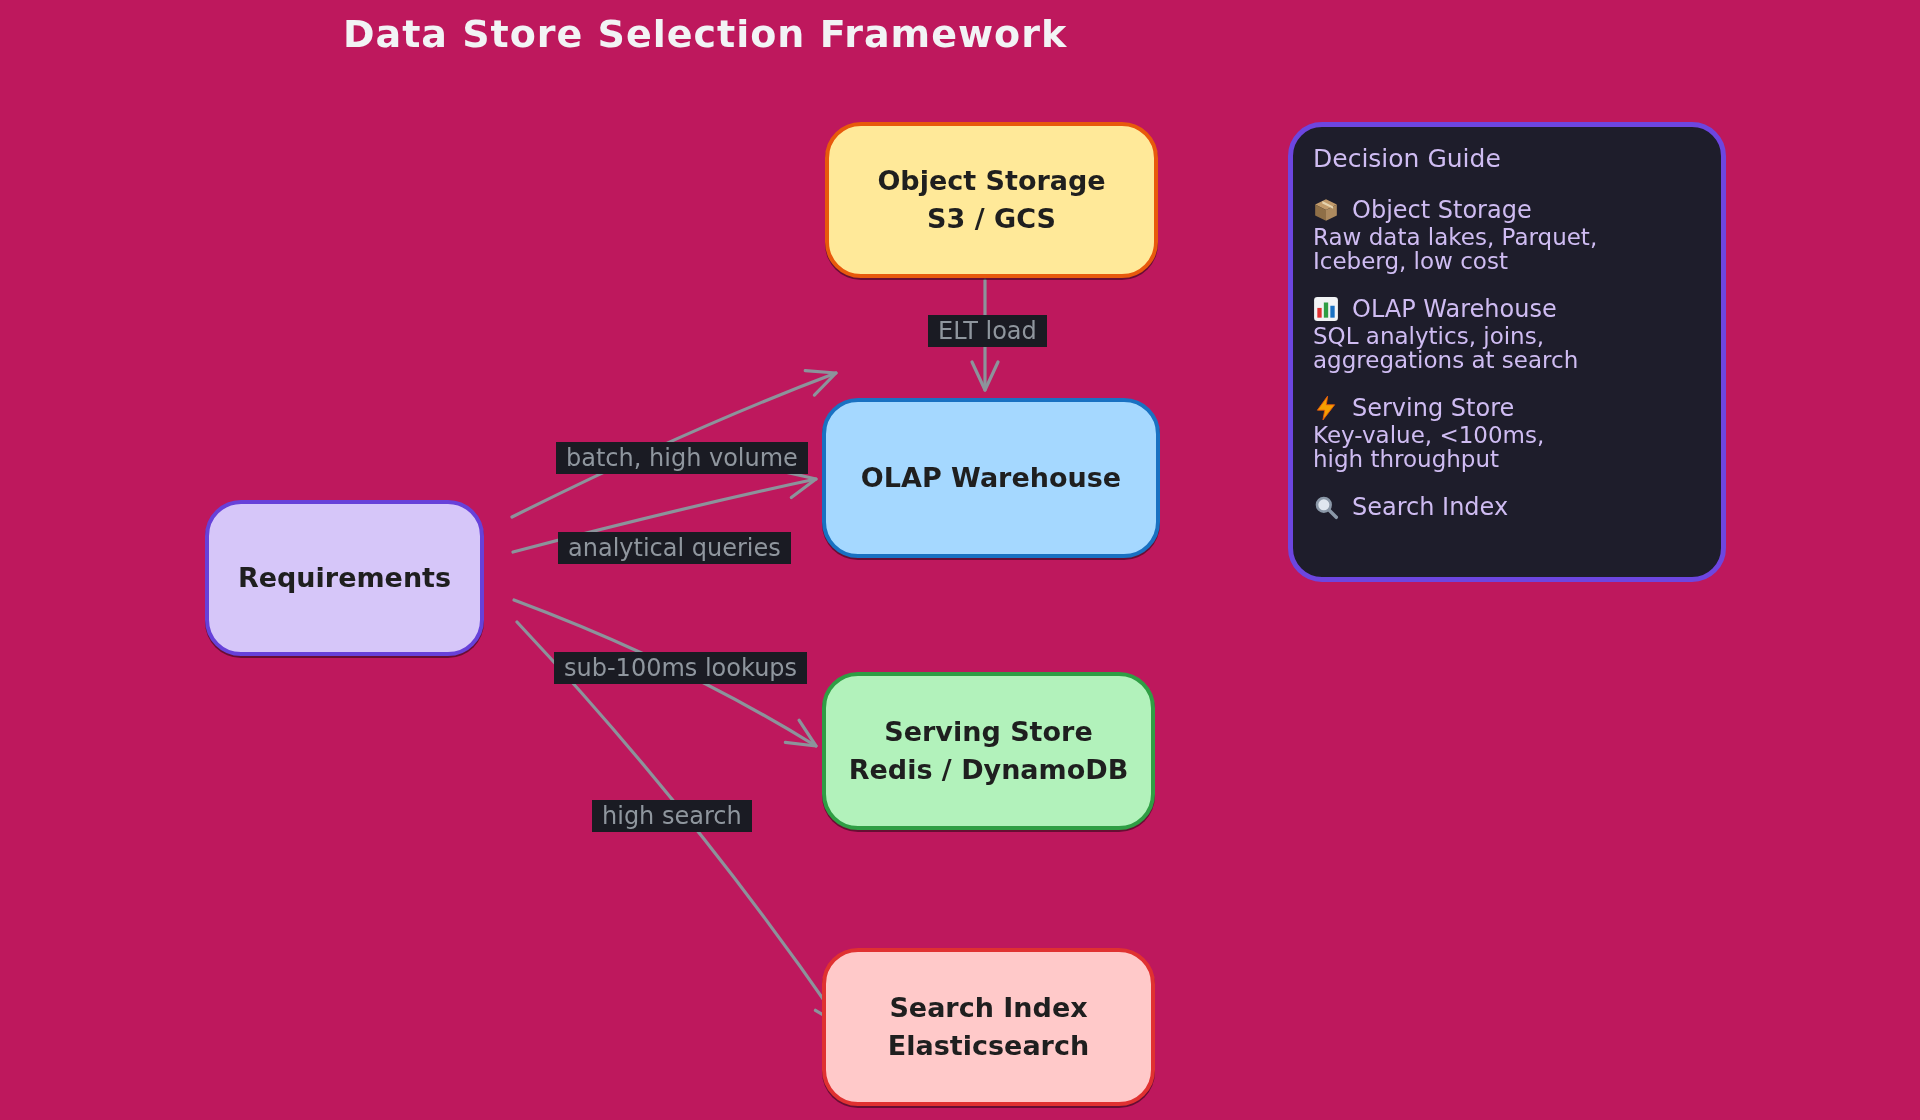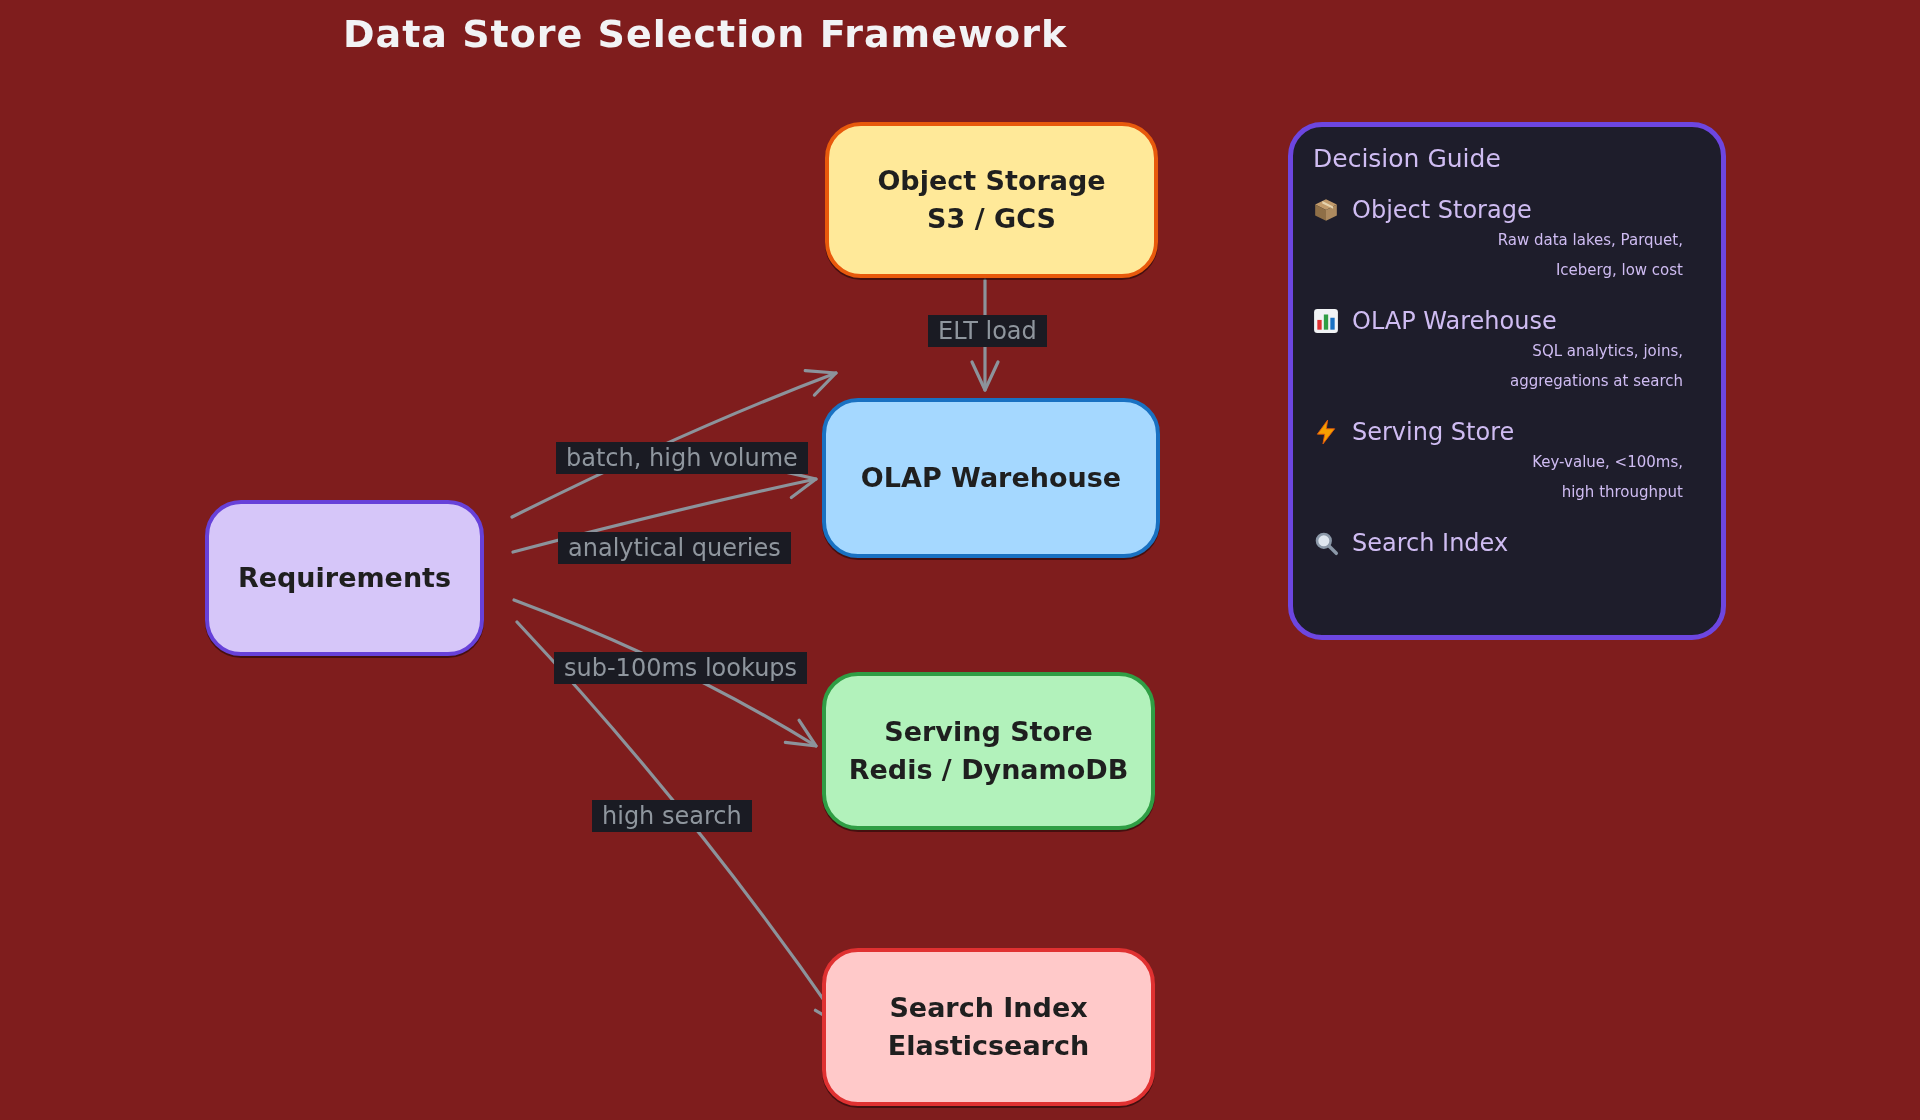--- a/index.html
+++ b/index.html
@@ -1,47 +1,47 @@
 <!DOCTYPE html>
 <html><head>
 <meta charset="utf-8">
 <style>
   html,body{margin:0;padding:0;background:#101118;}
   .canvas{
     position:relative;width:1920px;height:1120px;overflow:hidden;
-    background:#7f1d1d;
+    background:#be185d;
     font-family:"DejaVu Sans",sans-serif;
   }
   .diagram-title{
     position:absolute;left:343px;top:12px;
     font-size:38px;font-weight:700;letter-spacing:1px;color:#f2f3f5;
   }
   svg.edges{position:absolute;left:0;top:0;width:1920px;height:1120px;}
   .edge-path{stroke:#8c939b;stroke-width:3.2;fill:none;stroke-linecap:round;}
   .node{
     position:absolute;display:flex;flex-direction:column;justify-content:center;align-items:center;
     border:4.5px solid #000;border-radius:36px;box-sizing:border-box;
     color:#1f1f1f;font-size:27px;font-weight:700;line-height:38px;text-align:center;
     box-shadow:0 2px 0 rgba(0,0,0,.45);
   }
   .edge-label{
     position:absolute;background:#1a1b23;color:#8f969e;
     font-size:24px;line-height:26px;padding:3px 10px;white-space:nowrap;
   }
   .panel{
-    position:absolute;left:1288px;top:122px;width:438px;height:518px;box-sizing:border-box;
+    position:absolute;left:1288px;top:122px;width:438px;height:460px;box-sizing:border-box;
     border:5px solid #6d46e0;border-radius:34px;background:#1e1d2b;
-    padding:16px 38px 0 20px;color:#cfbcf2;
+    padding:16px 24px 0 20px;color:#cfbcf2;
   }
   .panel-title{font-size:25px;line-height:32px;margin-bottom:20px;}
   .guide-entry{margin-bottom:21px;}
   .guide-name-row{display:flex;align-items:center;gap:13px;font-size:24px;line-height:30px;}
   .gicon{width:26px;height:26px;flex:0 0 26px;display:inline-block;}
   .gicon svg{width:26px;height:26px;display:block;}
-  .guide-desc{font-size:15px;line-height:30px;white-space:pre-line;text-align:right;}
+  .guide-desc{font-size:23px;line-height:24px;white-space:pre-line;}
 </style>
 </head>
 <body>
 
 <div class="canvas">
 
   <div class="diagram-title">Data Store Selection Framework</div>
 
   <svg class="edges">
     <defs>

